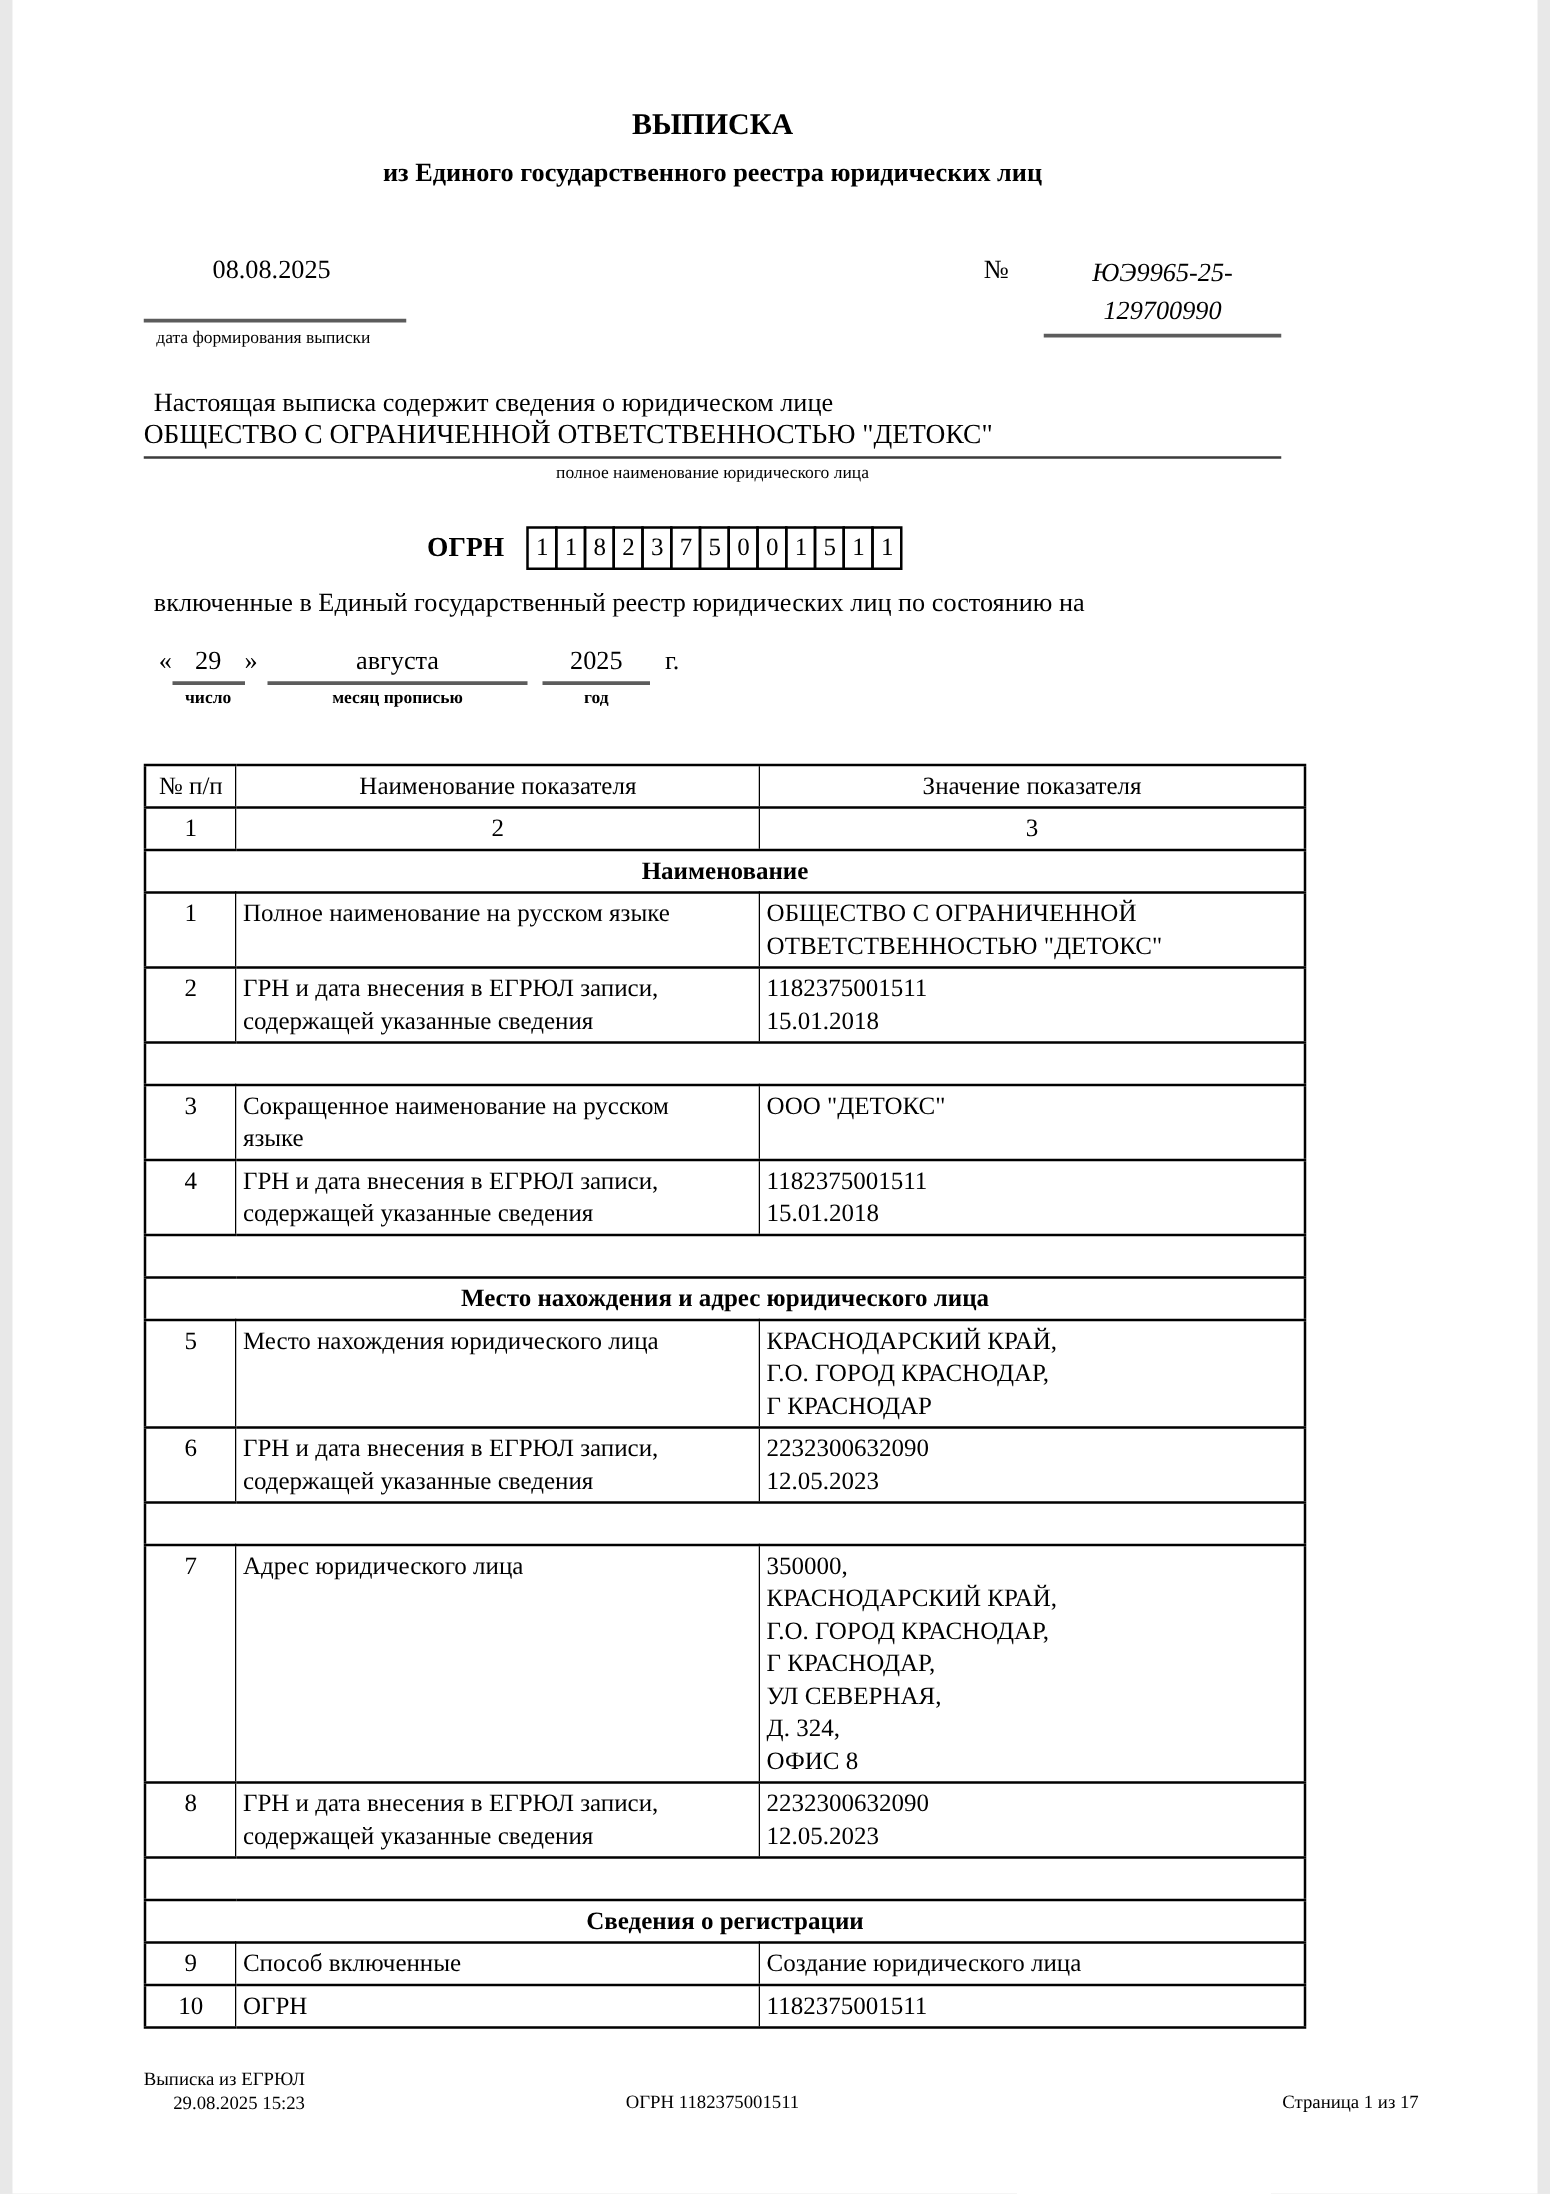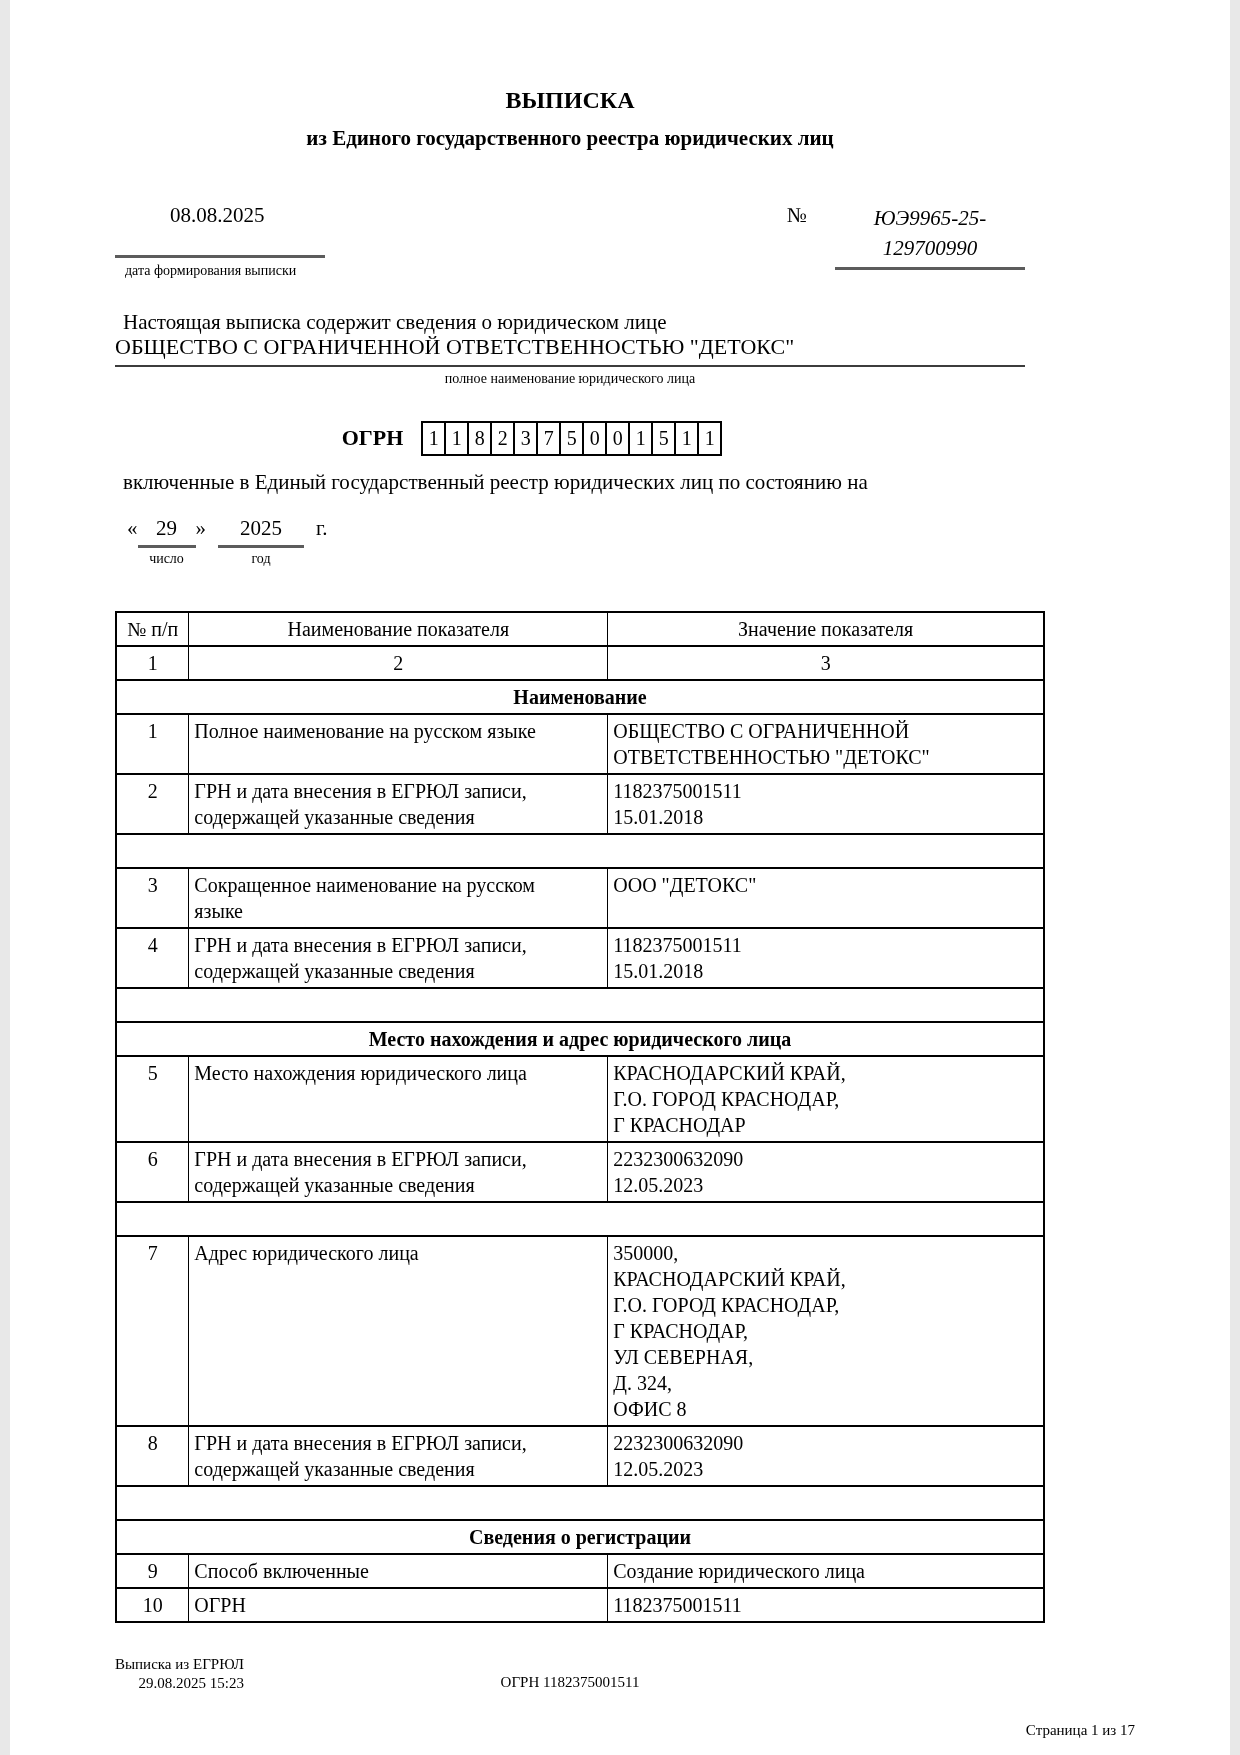--- a/index.html
+++ b/index.html
@@ -76,21 +76,21 @@
   }
   .ogrn-box:first-child { margin-left: 0; }
 
   .included-statement { font-size: 21px; margin-top: 14px; padding-left: 8px; line-height: 1.2; }
 
   .asof-row { display: flex; margin-top: 21px; font-size: 21px; padding-left: 12px; }
   .asof-quote { line-height: 1.2; }
   .seg { display: flex; flex-direction: column; }
   .seg-val { text-align: center; line-height: 1.2; }
   .seg-line { margin-top: 4px; }
-  .seg-caption { font-size: 14px; text-align: center; margin-top: 3px; }
+  .seg-caption { font-size: 14px; text-align: center; margin-top: 3px; font-weight: bold; }
   .seg-day { width: 58px; }
   .seg-month { width: 208px; margin-left: 8px; }
   .seg-year { width: 86px; margin-left: 12px; }
   .asof-suffix { margin-left: 12px; line-height: 1.2; }
 
   
   table.registry {
     width: 930px;
     border-collapse: collapse;
     margin-top: 44px;
@@ -115,21 +115,21 @@
   
   .footer {
     position: absolute;
     left: 105px;
     right: 95px;
     top: 1655px;
     font-size: 15px;
   }
   .footer-left { position: absolute; left: 0; top: 0; line-height: 1.25; text-align: right; }
   .footer-center { position: absolute; left: 0; right: 110px; top: 19px; text-align: center; }
-  .footer-right { position: absolute; right: 0; top: 19px; margin-top: 48px; }
+  .footer-right { position: absolute; right: 0; top: 19px; }
 </style>
 </head>
 <body>
 
 <div class="page">
 
   <div class="doc-title">ВЫПИСКА</div>
   <div class="doc-subtitle">из Единого государственного реестра юридических лиц</div>
 
   <div class="ref-row">
@@ -176,20 +176,25 @@
   <div class="included-statement">включенные в Единый государственный реестр юридических лиц по состоянию на</div>
 
   <div class="asof-row">
     <div class="asof-quote">«</div>
     <div class="seg seg-day">
       <div class="seg-val">29</div>
       <div class="u-line seg-line"></div>
       <div class="seg-caption">число</div>
     </div>
     <div class="asof-quote">»</div>
+    <div class="seg seg-month">
+      <div class="seg-val">августа</div>
+      <div class="u-line seg-line"></div>
+      <div class="seg-caption">месяц прописью</div>
+    </div>
     <div class="seg seg-year">
       <div class="seg-val">2025</div>
       <div class="u-line seg-line"></div>
       <div class="seg-caption">год</div>
     </div>
     <div class="asof-suffix">г.</div>
   </div>
 
   <table class="registry">
     <colgroup>

